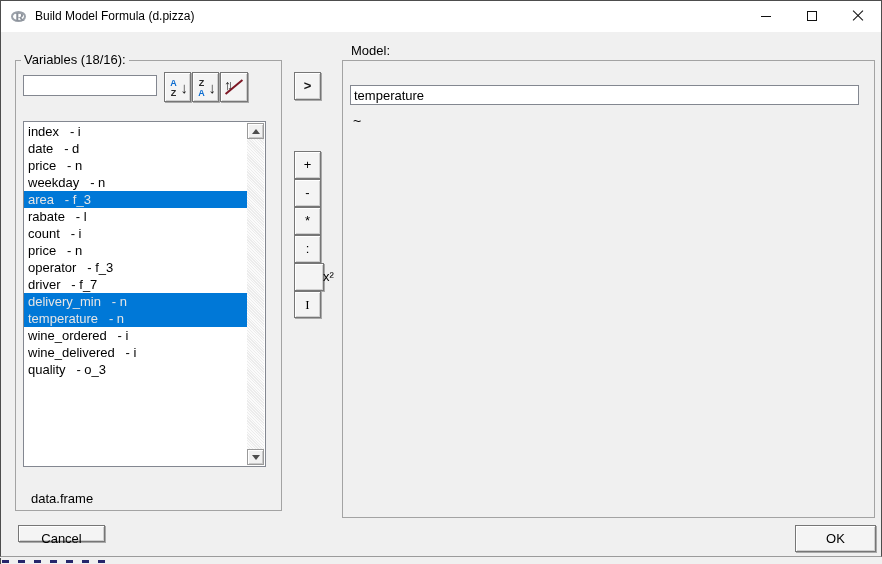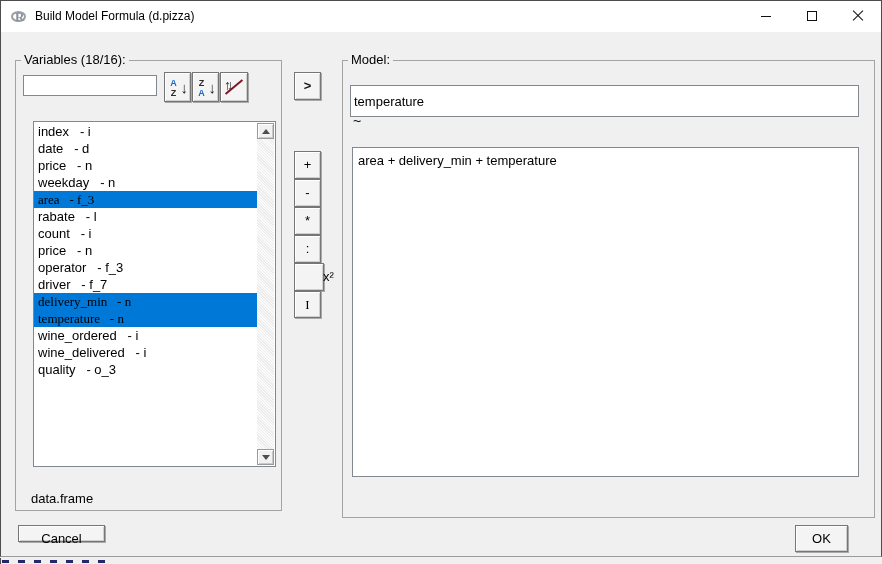--- a/index.html
+++ b/index.html
@@ -86,31 +86,31 @@
   }
   .unsort-icon { position:absolute; left:3px; top:4px; width:20px; height:20px; }
   .unsort-icon .arrows {
     position:absolute; left:0; top:0; font-size:14px; letter-spacing:-4px; color:#222;
   }
   .unsort-icon::after {
     content:""; position:absolute; left:-1px; top:9px; width:22px; height:2px;
     background:#7d1724; transform:rotate(-40deg);
   }
   .listbox {
-    position:absolute; left:32px; top:120px; width:243px; height:346px;
+    position:absolute; left:22px; top:120px; width:243px; height:346px;
     overflow:hidden;
   }
   .list-inner {
     position:absolute; left:0; top:1px; right:18px; bottom:1px;
   }
   .list-item {
     height:17px; line-height:17px; font-size:13px; color:#000;
     padding-left:4px; white-space:pre;
   }
-  .list-item.selected { background:#0078d7; color:#000000;font-family:Liberation Serif, serif; }
+  .list-item.selected { background:#0078d7; color:#e5e5e5; }
   .scrollbar {
     position:absolute; top:1px; right:1px; bottom:1px; width:17px;
     background:repeating-linear-gradient(45deg,#fbfbfb 0 1px,#ececec 1px 2px);
   }
   .scroll-btn {
     position:absolute; left:0; width:17px; height:16px;
     background:#f1f1f1; border:1px solid #9a9a9a;
     box-shadow: inset 1px 1px 0 #ffffff, inset -1px -1px 0 #c9c9c9;
   }
   .scroll-btn.up { top:0; } .scroll-btn.down { bottom:0; }
@@ -128,33 +128,33 @@
 
   
   .op-btn { position:absolute; left:293px; width:27px; height:28px; line-height:26px; }
   .op-move { top:71px; color:#151515; font-weight:bold; }
   .op-plus { top:150px; } .op-minus { top:178px; } .op-times { top:206px; }
   .op-colon { top:234px; } .op-square { top:262px;padding-left:28px; } .op-ident { top:290px; height:27px;
     font-family:"Liberation Serif","DejaVu Serif",serif; }
 
   
   .lhs-input {
-    position:absolute; left:349px; top:84px; width:509px; height:32px;
+    position:absolute; left:349px; top:84px; width:509px; height:20px;
     font-size:13px; padding:0 3px; outline:none;
     font-family:"Liberation Sans","DejaVu Sans",sans-serif;
   }
   .tilde { position:absolute; left:352px; top:112px; font-size:14px; color:#000; }
   .rhs-area {
     position:absolute; left:351px; top:146px; width:507px; height:330px;
     font-size:13px; padding:4px 5px; line-height:17px; white-space:pre-wrap;
   }
 
   
   .cancel-btn { position:absolute; left:17px; top:524px; width:87px; height:17px; line-height:25px; }
-  .ok-btn { position:absolute; left:794px; top:524px; width:53px; height:27px; line-height:25px; }
+  .ok-btn { position:absolute; left:794px; top:524px; width:81px; height:27px; line-height:25px; }
 
   
   .desktop-strip { position:absolute; left:0; bottom:0; width:882px; height:6px; background:#f0f0f0; }
   .desktop-dashes {
     position:absolute; left:2px; bottom:1px; width:112px; height:3px;
     background:repeating-linear-gradient(90deg,#26266b 0 7px,transparent 7px 16px);
   }
   .edge-sliver { position:absolute; left:0; bottom:0; width:1px; height:6px; background:#4d4d4d; }
 </style>
 </head>
@@ -233,27 +233,26 @@
 
     <span class="op-btn op-move btn3d">&gt;</span>
     <span class="op-btn op-plus btn3d">+</span>
     <span class="op-btn op-minus btn3d">-</span>
     <span class="op-btn op-times btn3d">*</span>
     <span class="op-btn op-colon btn3d">:</span>
     <span class="op-btn op-square btn3d">x²</span>
     <span class="op-btn op-ident btn3d">I</span>
 
     <div class="groupbox" style="left:341px; top:59px; width:533px; height:458px;"></div>
-    <span class="group-label" style="left:347px; top:51px;">Model:</span>
+    <span class="group-label" style="left:347px; top:42px;">Model:</span>
 
     <input class="lhs-input sunken" type="text" value="temperature" style="">
 
     <span class="tilde">~</span>
 
-    <div class="rhs-area sunken">area + delivery_min + temperature</div>
 
     <span class="cancel-btn btn3d">Cancel</span>
     <span class="ok-btn btn3d">OK</span>
 
   </div>
 
   <div class="desktop-strip">
     <span class="desktop-dashes"></span>
     <span class="edge-sliver"></span>
   </div>

